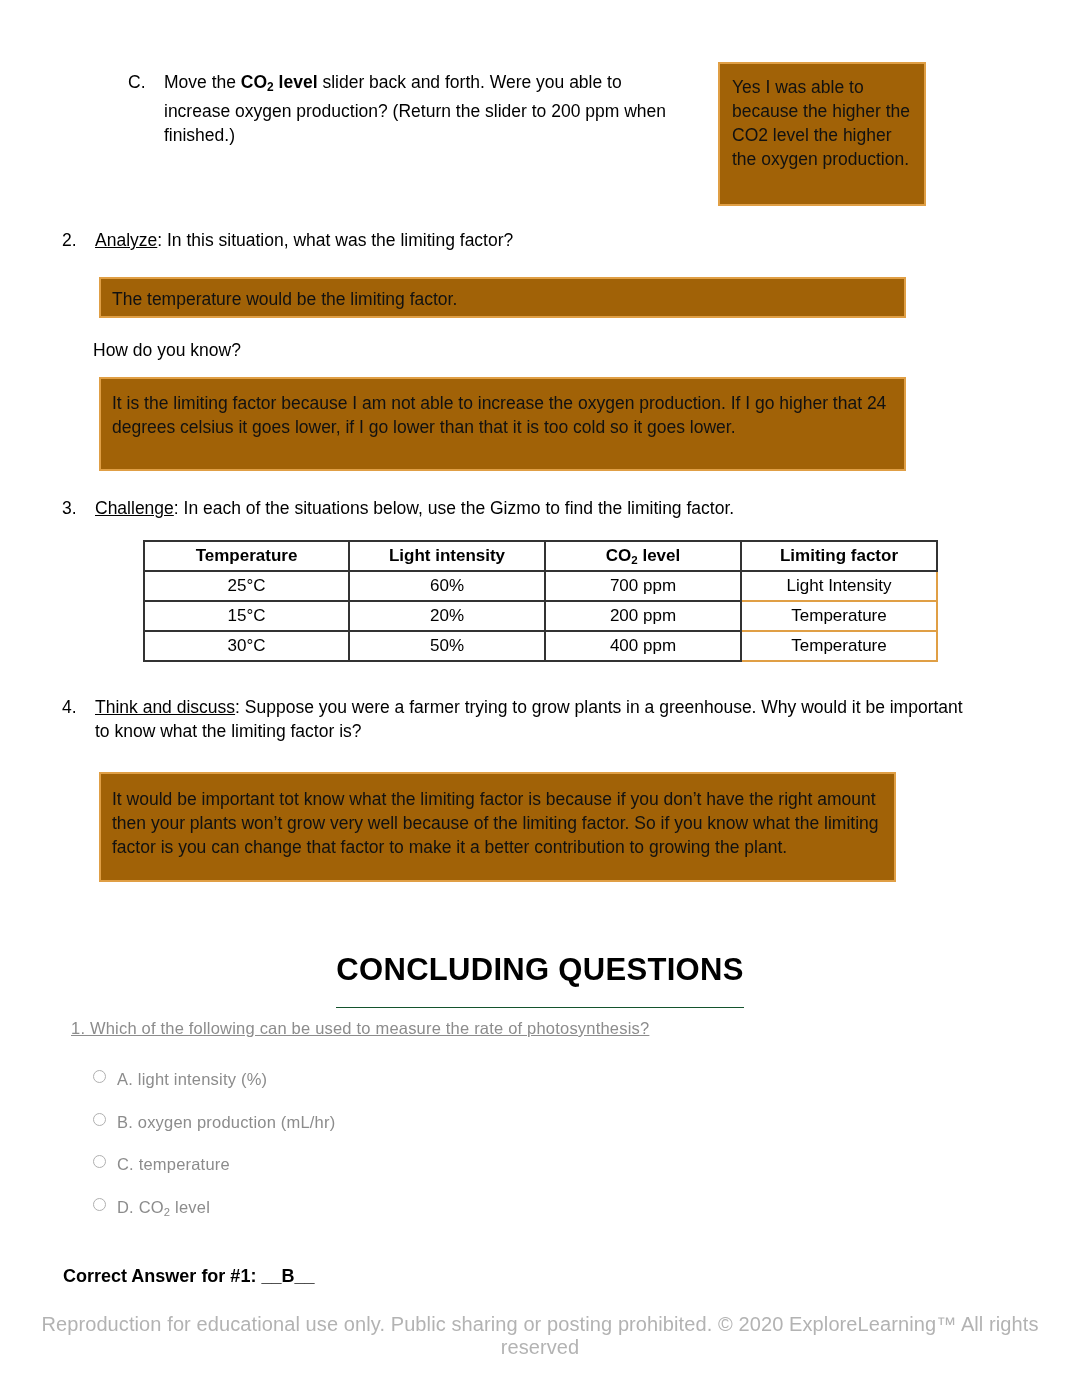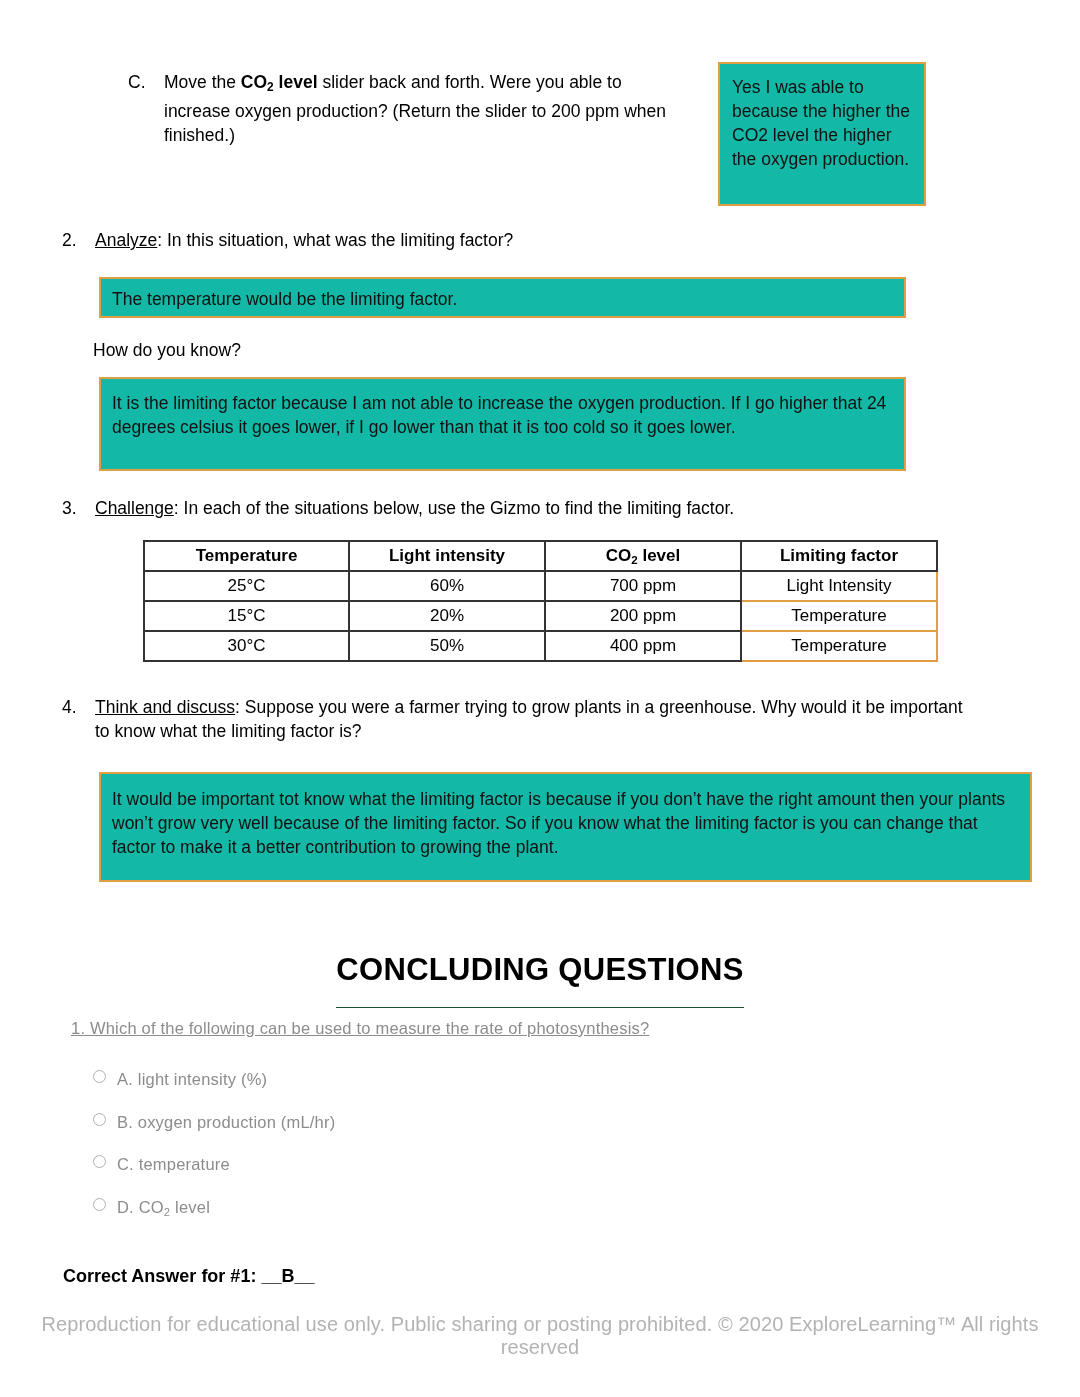--- a/index.html
+++ b/index.html
@@ -42,21 +42,21 @@
   .item-c .body {
     flex: 1 1 auto;
     font-size: 17.5px;
     line-height: 24px;
   }
 
   
   .ansbox {
     position: absolute;
     border: 2px solid #e09f45;
-    background: #14b8a6;
+    background: #a16207;
     box-sizing: border-box;
     font-size: 17.5px;
     line-height: 24px;
     color: #111;
     padding: 10px 11px 10px 11px;
   }
   .ansbox-c {
     left: 718px;
     top: 62px;
     width: 208px;
@@ -73,21 +73,21 @@
   .ansbox-2b {
     left: 99px;
     top: 377px;
     width: 807px;
     height: 94px;
     padding: 12px 11px;
   }
   .ansbox-4 {
     left: 99px;
     top: 772px;
-    width: 933px;
+    width: 797px;
     height: 110px;
     padding: 13px 11px;
   }
 
   
   .numq {
     position: absolute;
     display: flex;
     gap: 11px;
     font-size: 17.5px;

